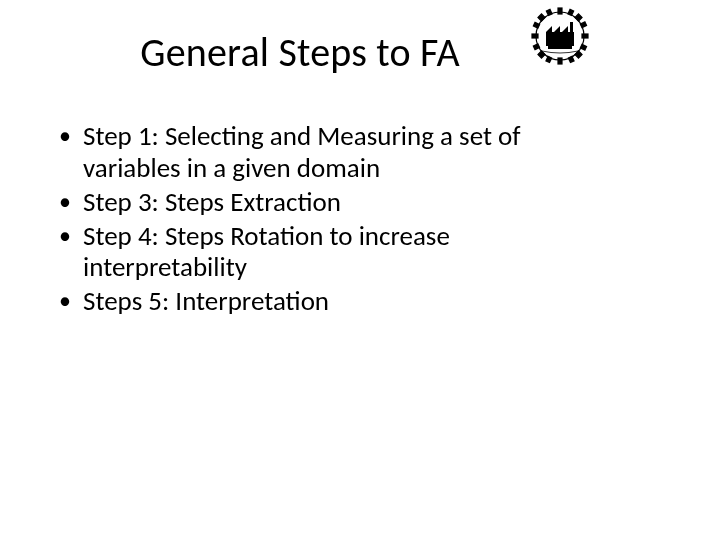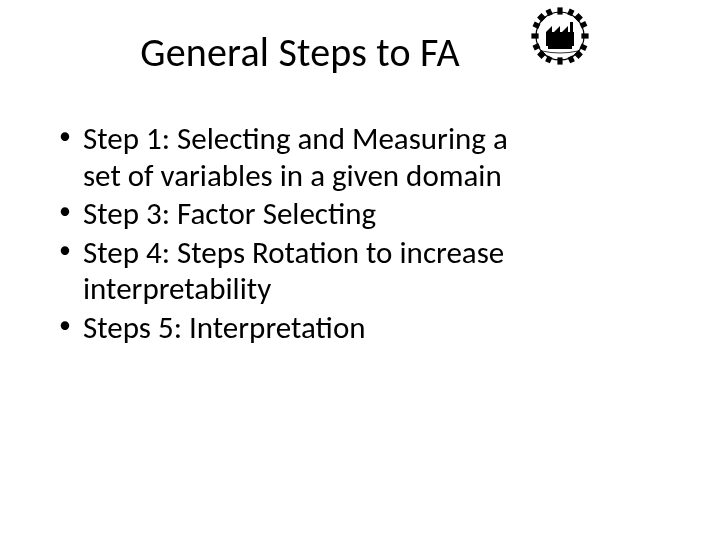--- a/index.html
+++ b/index.html
@@ -35,21 +35,21 @@
     right: 50px;
   }
   ul {
     margin: 0;
     padding: 0;
     list-style: none;
   }
   li {
     position: relative;
     padding-left: 28px;
-    font-size: 31px;
+    font-size: 27px;
     line-height: 1.18;
     margin-bottom: 2px;
   }
   li::before {
     content: "•";
     position: absolute;
     left: 4px;
     top: 0;
     font-size: 24px;
     line-height: 1.3;
@@ -101,19 +101,19 @@
         <path d="M12 45 Q30 49 48 45" stroke="#000" stroke-width="0.8" fill="none"></path>
       </g>
     </svg>
   </div>
 
   <div class="title">General Steps to FA</div>
 
   <div class="body">
     <ul>
       <li>Step 1: Selecting and Measuring a set of variables in a given domain</li>
-      <li>Step 3: Factor Selecting</li>
+      <li>Step 3: Steps Extraction</li>
       <li>Step 4: Steps Rotation to increase interpretability</li>
       <li>Steps 5: Interpretation</li>
     </ul>
   </div>
 
 </div>
 
 </body></html>

